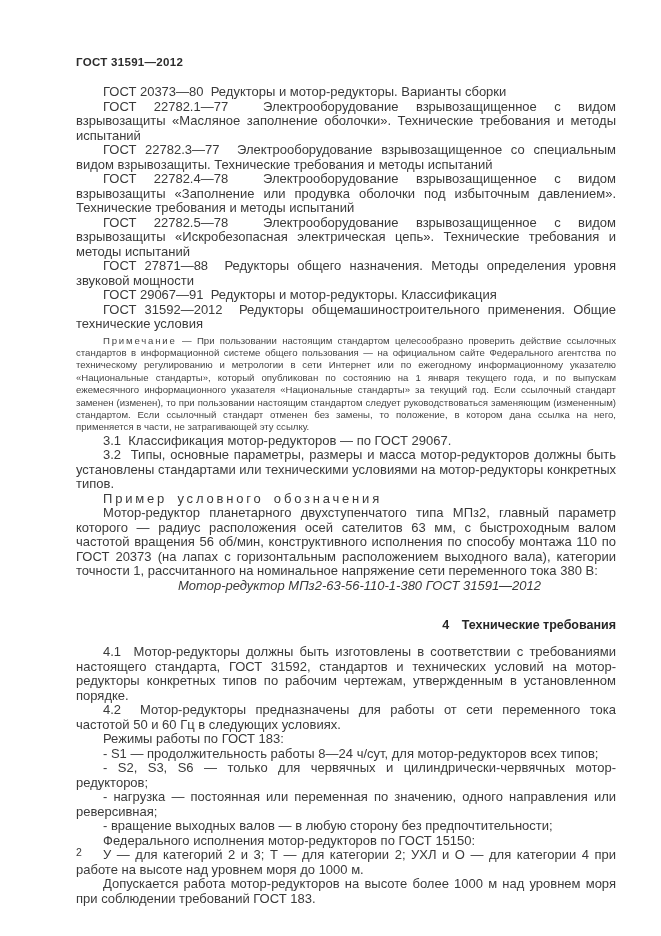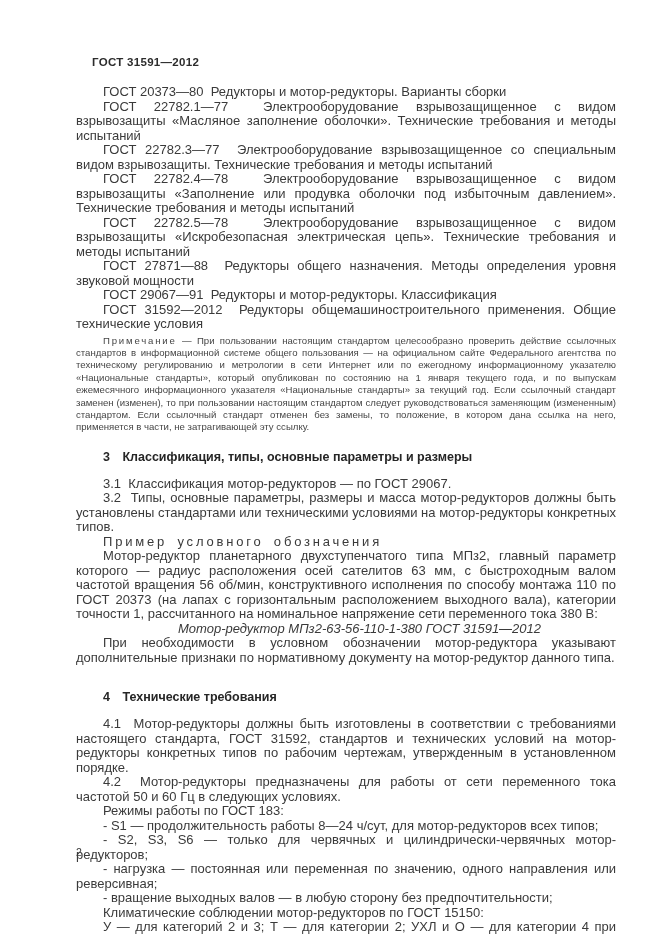--- a/index.html
+++ b/index.html
@@ -15,21 +15,21 @@
     padding: 56px 45px 0 76px;
     background: #ffffff;
     overflow: hidden;
     font-family: "Liberation Sans", "DejaVu Sans", sans-serif;
     color: #3a3a3a;
   }
   .doc-header {
     font-size: 11.5px;
     font-weight: bold;
     color: #2c2c2c;
-    margin: 0 0 17px 16px;
+    margin: 0 0 17px 0;
     letter-spacing: 0.3px;
   }
   p.bp {
     margin: 0;
     font-size: 13px;
     line-height: 14.5px;
     text-align: justify;
     text-indent: 27px;
   }
   p.note {
@@ -46,20 +46,21 @@
   h2.sec {
     margin: 15px 0 12px 0;
     font-size: 12.5px;
     line-height: 16px;
     font-weight: bold;
     color: #262626;
     padding-left: 27px;
   }
   h2.sec4 {
     margin-top: 24px;
+    text-align: right;
   }
   .sec-title {
     margin-left: 9px;
   }
   p.spaced-label {
     letter-spacing: 2.8px;
     word-spacing: 4px;
   }
   p.designation {
     font-style: italic;
@@ -87,43 +88,38 @@
   <p class="bp">ГОСТ 22782.5—78&nbsp;&nbsp;Электрооборудование взрывозащищенное с видом взрывозащиты «Искробезопасная электрическая цепь». Технические требования и методы испытаний</p>
   <p class="bp">ГОСТ 27871—88&nbsp;&nbsp;Редукторы общего назначения. Методы определения уровня звуковой мощности</p>
   <p class="bp">ГОСТ 29067—91&nbsp;&nbsp;Редукторы и мотор-редукторы. Классификация</p>
   <p class="bp">ГОСТ 31592—2012&nbsp;&nbsp;Редукторы общемашиностроительного применения. Общие технические условия</p>
 
   <p class="note">
     <span class="note-label">Примечание</span>
     <span>— При пользовании настоящим стандартом целесообразно проверить действие ссылочных стандартов в информационной системе общего пользования — на официальном сайте Федерального агентства по техническому регулированию и метрологии в сети Интернет или по ежегодному информационному указателю «Национальные стандарты», который опубликован по состоянию на 1 января текущего года, и по выпускам ежемесячного информационного указателя «Национальные стандарты» за текущий год. Если ссылочный стандарт заменен (изменен), то при пользовании настоящим стандартом следует руководствоваться заменяющим (измененным) стандартом. Если ссылочный стандарт отменен без замены, то положение, в котором дана ссылка на него, применяется в части, не затрагивающей эту ссылку.</span>
   </p>
 
-  <h2 class="sec sec3">
-    <span class="sec-num">3</span>
-    <span class="sec-title">Классификация, типы, основные параметры и размеры</span>
-  </h2>
 
   <p class="bp">3.1&nbsp;&nbsp;Классификация мотор-редукторов — по ГОСТ 29067.</p>
   <p class="bp">3.2&nbsp;&nbsp;Типы, основные параметры, размеры и масса мотор-редукторов должны быть установлены стандартами или техническими условиями на мотор-редукторы конкретных типов.</p>
   <p class="bp spaced-label">Пример условного обозначения</p>
   <p class="bp">Мотор-редуктор планетарного двухступенчатого типа МПз2, главный параметр которого — радиус расположения осей сателитов 63 мм, с быстроходным валом частотой вращения 56 об/мин, конструктивного исполнения по способу монтажа 110 по ГОСТ 20373 (на лапах с горизонтальным расположением выходного вала), категории точности 1, рассчитанного на номинальное напряжение сети переменного тока 380 В:</p>
   <p class="bp designation">Мотор-редуктор МПз2-63-56-110-1-380 ГОСТ 31591—2012</p>
-  <p class="bp">При необходимости в условном обозначении мотор-редуктора указывают дополнительные признаки по нормативному документу на мотор-редуктор данного типа.</p>
 
   <h2 class="sec sec4">
     <span class="sec-num">4</span>
     <span class="sec-title">Технические требования</span>
   </h2>
 
   <p class="bp">4.1&nbsp;&nbsp;Мотор-редукторы должны быть изготовлены в соответствии с требованиями настоящего стандарта, ГОСТ 31592, стандартов и технических условий на мотор-редукторы конкретных типов по рабочим чертежам, утвержденным в установленном порядке.</p>
   <p class="bp">4.2&nbsp;&nbsp;Мотор-редукторы предназначены для работы от сети переменного тока частотой 50 и 60 Гц в следующих условиях.</p>
   <p class="bp">Режимы работы по ГОСТ 183:</p>
   <p class="bp">- S1 — продолжительность работы 8—24 ч/сут, для мотор-редукторов всех типов;</p>
   <p class="bp">- S2, S3, S6 — только для червячных и цилиндрически-червячных мотор-редукторов;</p>
   <p class="bp">- нагрузка — постоянная или переменная по значению, одного направления или реверсивная;</p>
   <p class="bp">- вращение выходных валов — в любую сторону без предпочтительности;</p>
-  <p class="bp">Климатические соблюдении мотор-редукторов по ГОСТ 15150:</p>
+  <p class="bp">Федерального исполнения мотор-редукторов по ГОСТ 15150:</p>
   <p class="bp">У — для категорий 2 и 3; Т — для категории 2; УХЛ и О — для категории 4 при работе на высоте над уровнем моря до 1000 м.</p>
   <p class="bp">Допускается работа мотор-редукторов на высоте более 1000 м над уровнем моря при соблюдении требований ГОСТ 183.</p>
 
   <div class="page-number">2</div>
 
 </div>
 
 </body></html>

